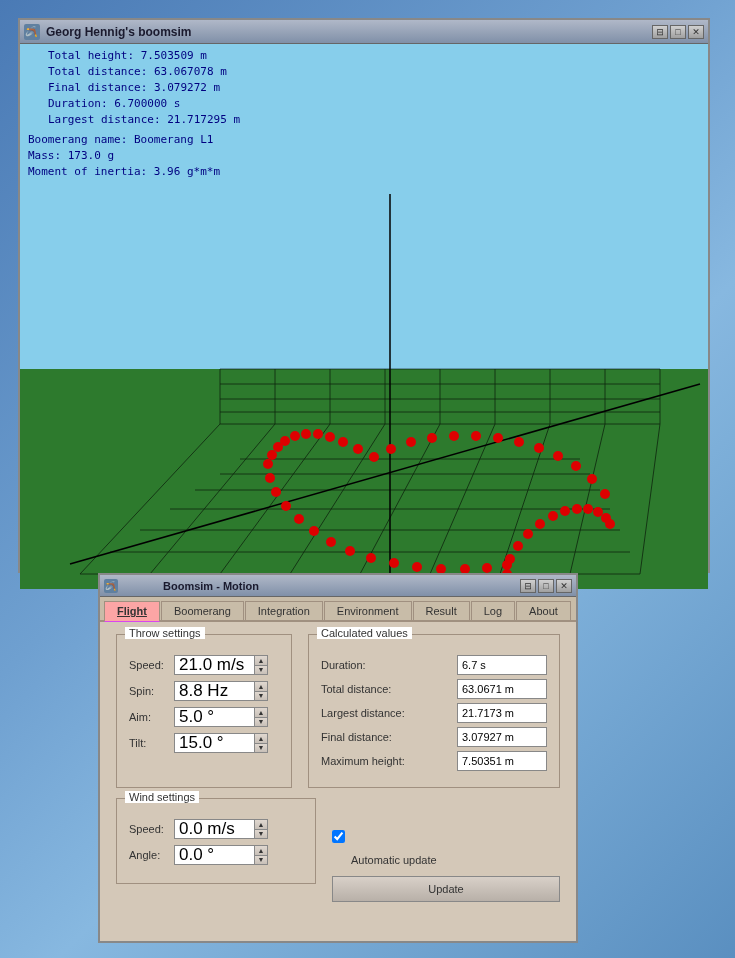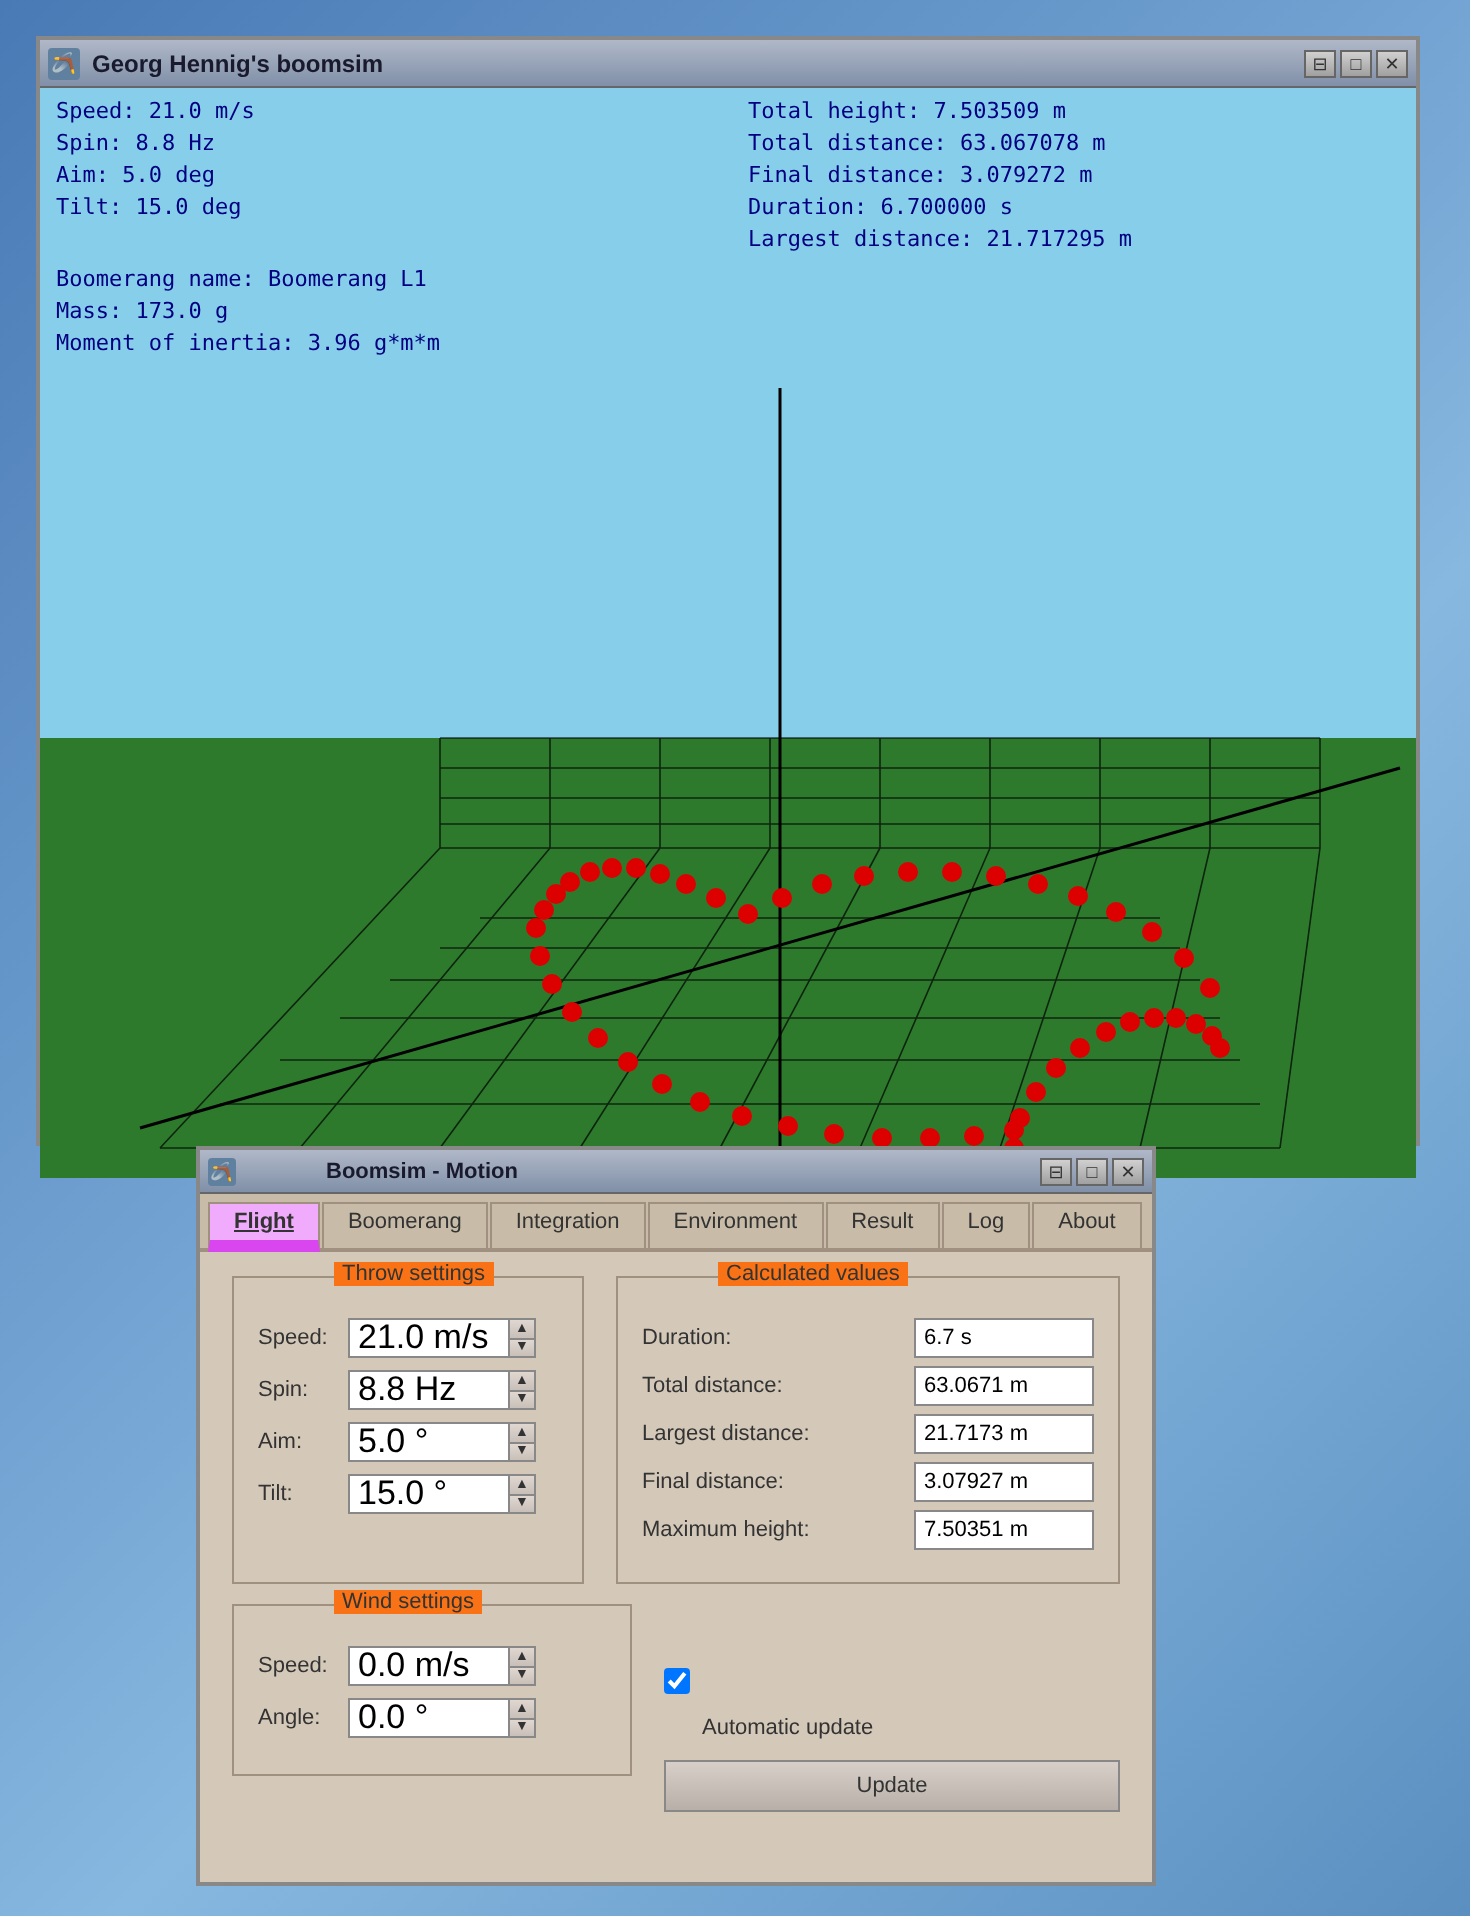--- a/index.html
+++ b/index.html
@@ -162,22 +162,22 @@
       padding: 3px 12px;
       font-size: 11px;
       background: #c8bca8;
       border: 1px solid #a09080;
       border-bottom: none;
       cursor: pointer;
       color: #333;
       margin-right: 1px;
     }
     .tab.active {
-      background: #f0abfc;
-      border-bottom: 6px solid #d946ef;
+      background: #fca5a5;
+      border-bottom: 1px solid #d946ef;
       margin-bottom: -2px;
       font-weight: bold;
       text-decoration: underline;
     }
 
     
     .form-area {
       padding: 12px 16px;
       background: #d4c8b8;
     }
@@ -192,25 +192,24 @@
       border: 1px solid #a09080;
       background: #d4c8b8;
       padding: 8px 12px 12px 12px;
       position: relative;
       margin-bottom: 10px;
     }
     .fieldset-legend {
       position: absolute;
       top: -8px;
       left: 8px;
-      background: #f97316;
+      background: #ffffff;
       padding: 0 4px;
       font-size: 11px;
       color: #333;
-      margin-left: 42px;
     }
 
     .throw-settings {
       width: 200px;
     }
     .calc-values {
       flex: 1;
     }
 
     
@@ -332,26 +331,20 @@
     <div class="sim-titlebar-icon">🪃</div>
     <span class="sim-titlebar-text">Georg Hennig's boomsim</span>
     <div class="titlebar-buttons">
       <div class="titlebar-btn">⊟</div>
       <div class="titlebar-btn">□</div>
       <div class="titlebar-btn">✕</div>
     </div>
   </div>
 
   <div class="sim-info">
-    <div class="sim-info-left">
-      <div class="sim-info-line">Speed:  21.0 m/s</div>
-      <div class="sim-info-line">Spin:   8.8 Hz</div>
-      <div class="sim-info-line">Aim:    5.0 deg</div>
-      <div class="sim-info-line">Tilt:   15.0 deg</div>
-    </div>
     <div class="sim-info-right">
       <div class="sim-info-line">Total height:     7.503509 m</div>
       <div class="sim-info-line">Total distance:  63.067078 m</div>
       <div class="sim-info-line">Final distance:   3.079272 m</div>
       <div class="sim-info-line">Duration:         6.700000 s</div>
       <div class="sim-info-line">Largest distance: 21.717295 m</div>
     </div>
   </div>
 
   <div class="sim-info-bottom">

